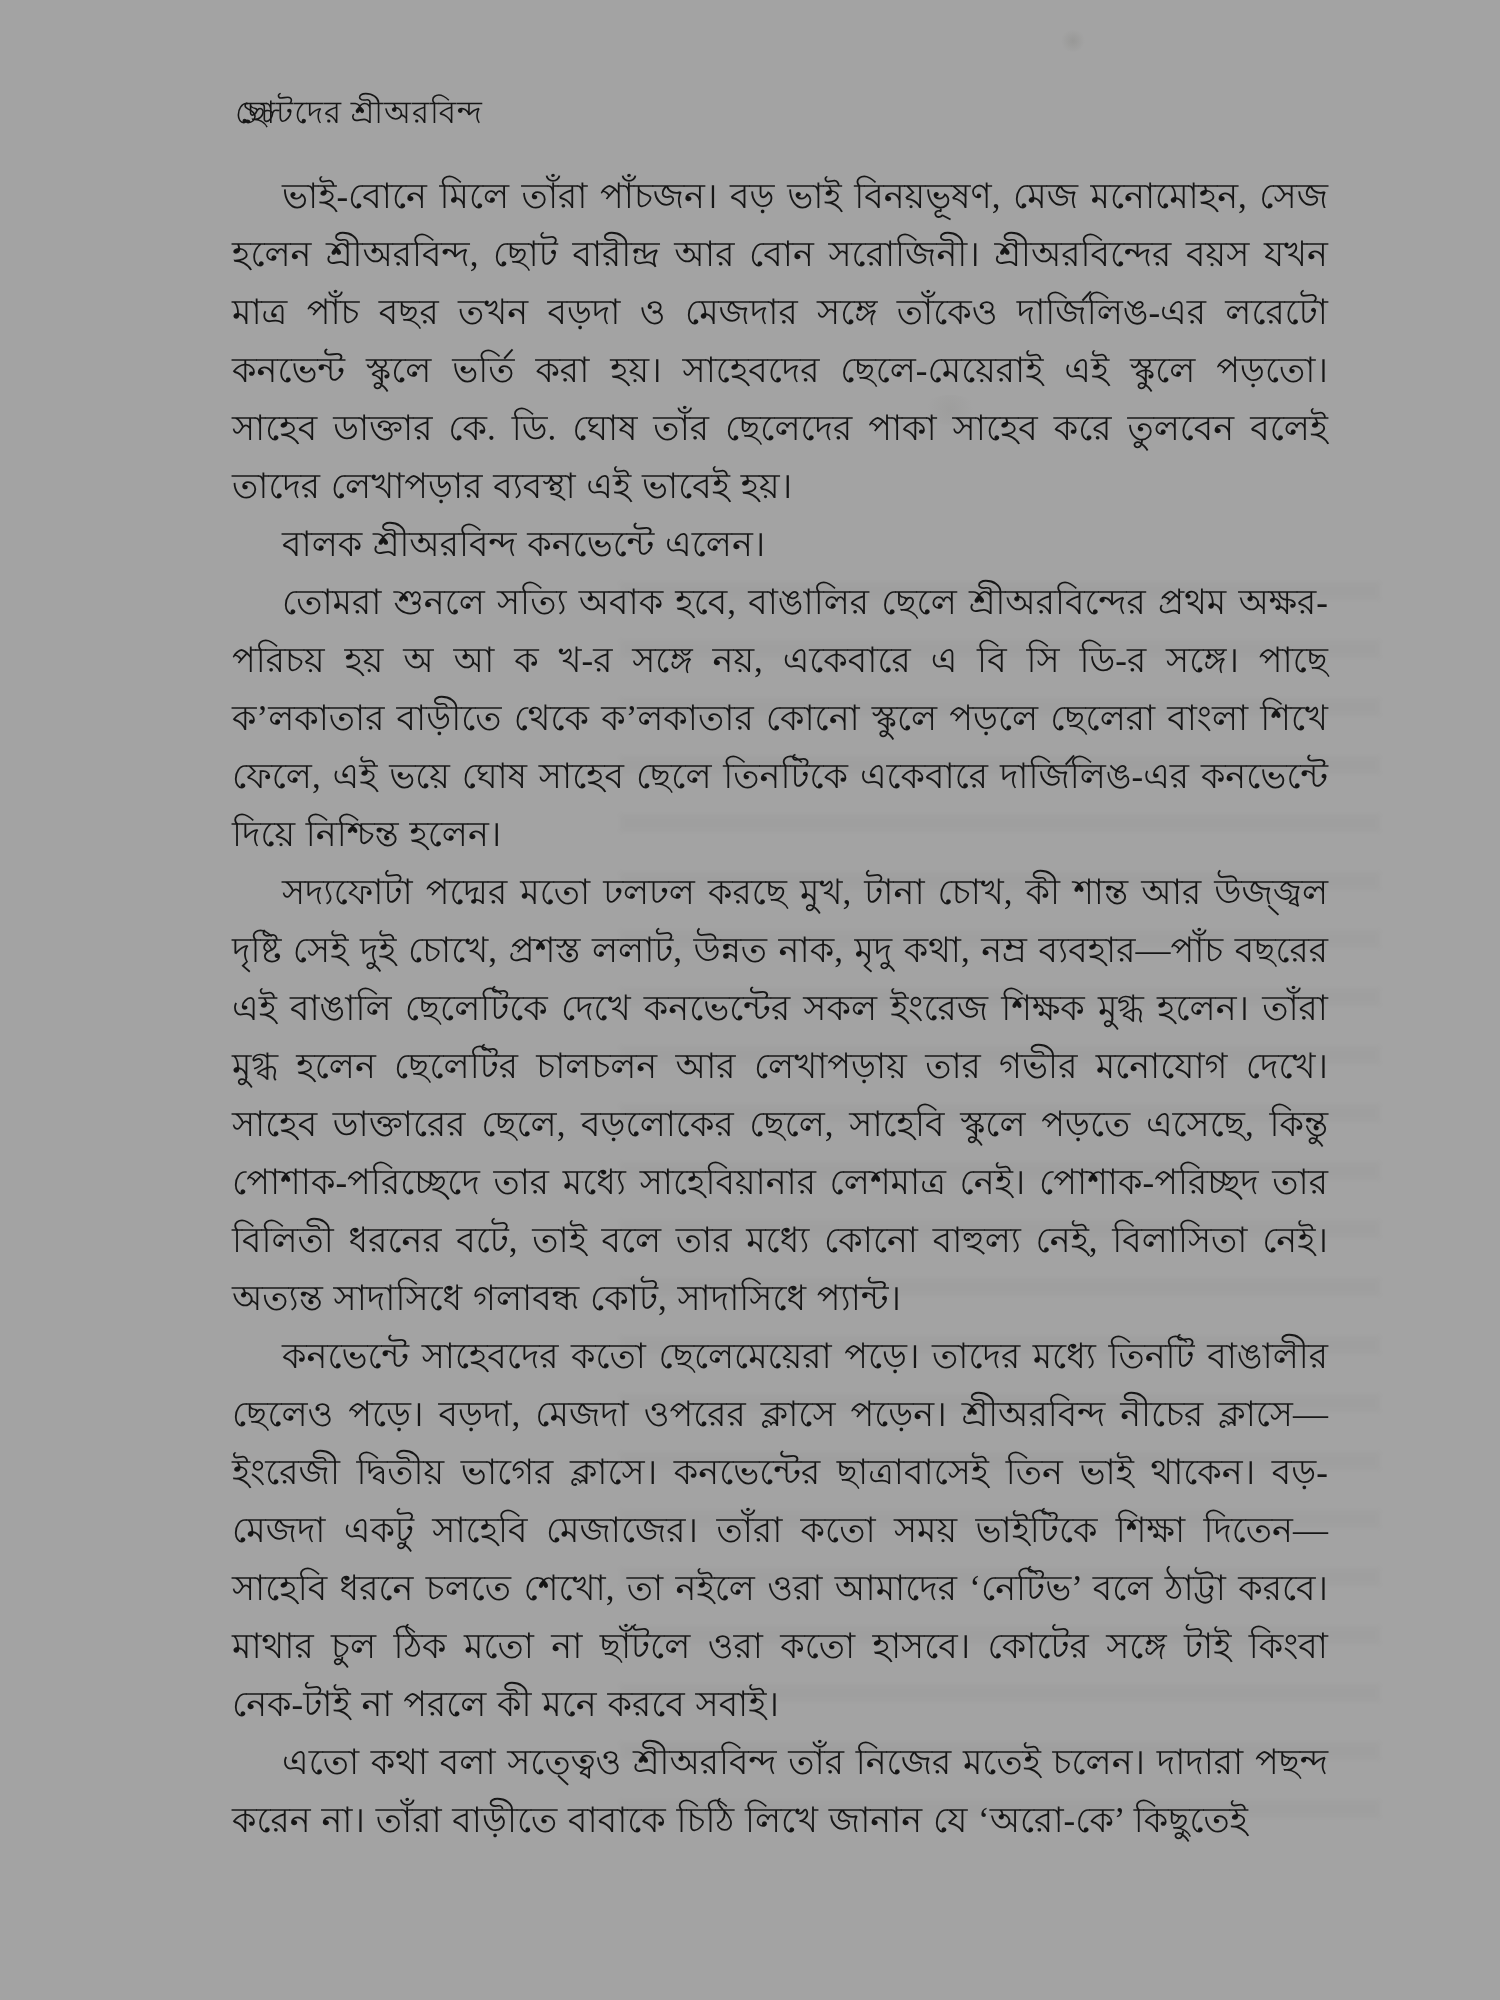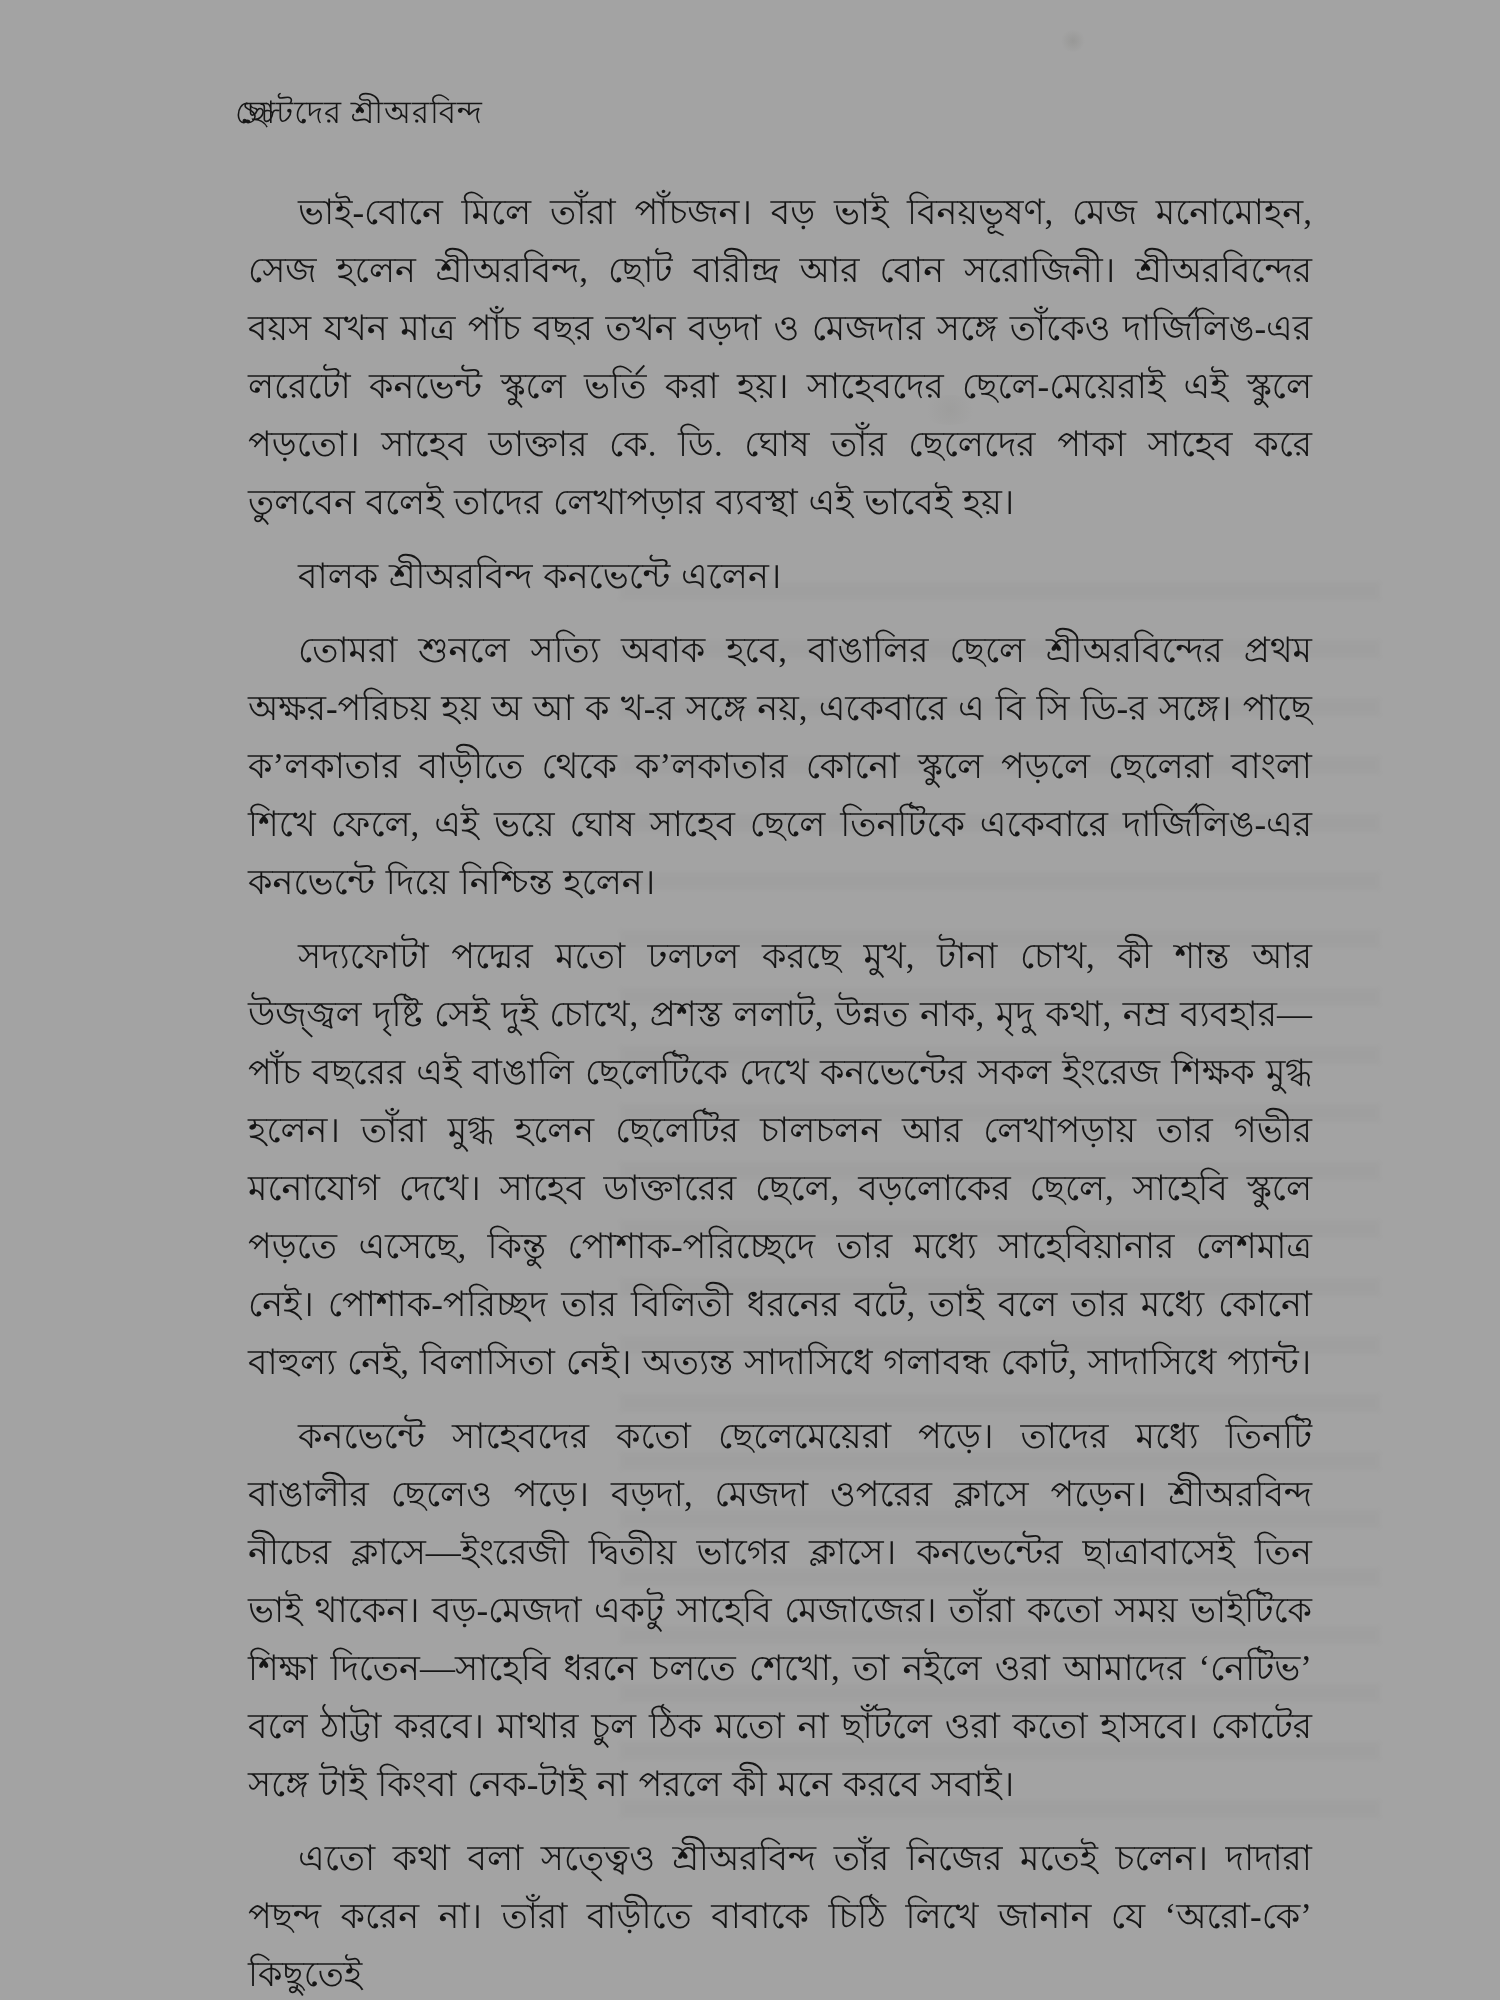--- a/index.html
+++ b/index.html
@@ -74,21 +74,21 @@
   .text-block {
     position: absolute;
     top: 168px;
     left: 232px;
     right: 172px;
     font-size: 35px;
     line-height: 58px;
     text-align: justify;
   }
   .para {
-    margin: 16px;
+    margin: 0;
     padding: 0;
     text-indent: 50px;
     word-spacing: 2px;
   }
 </style>
 </head>
 <body>
 
 <div class="page">
 

